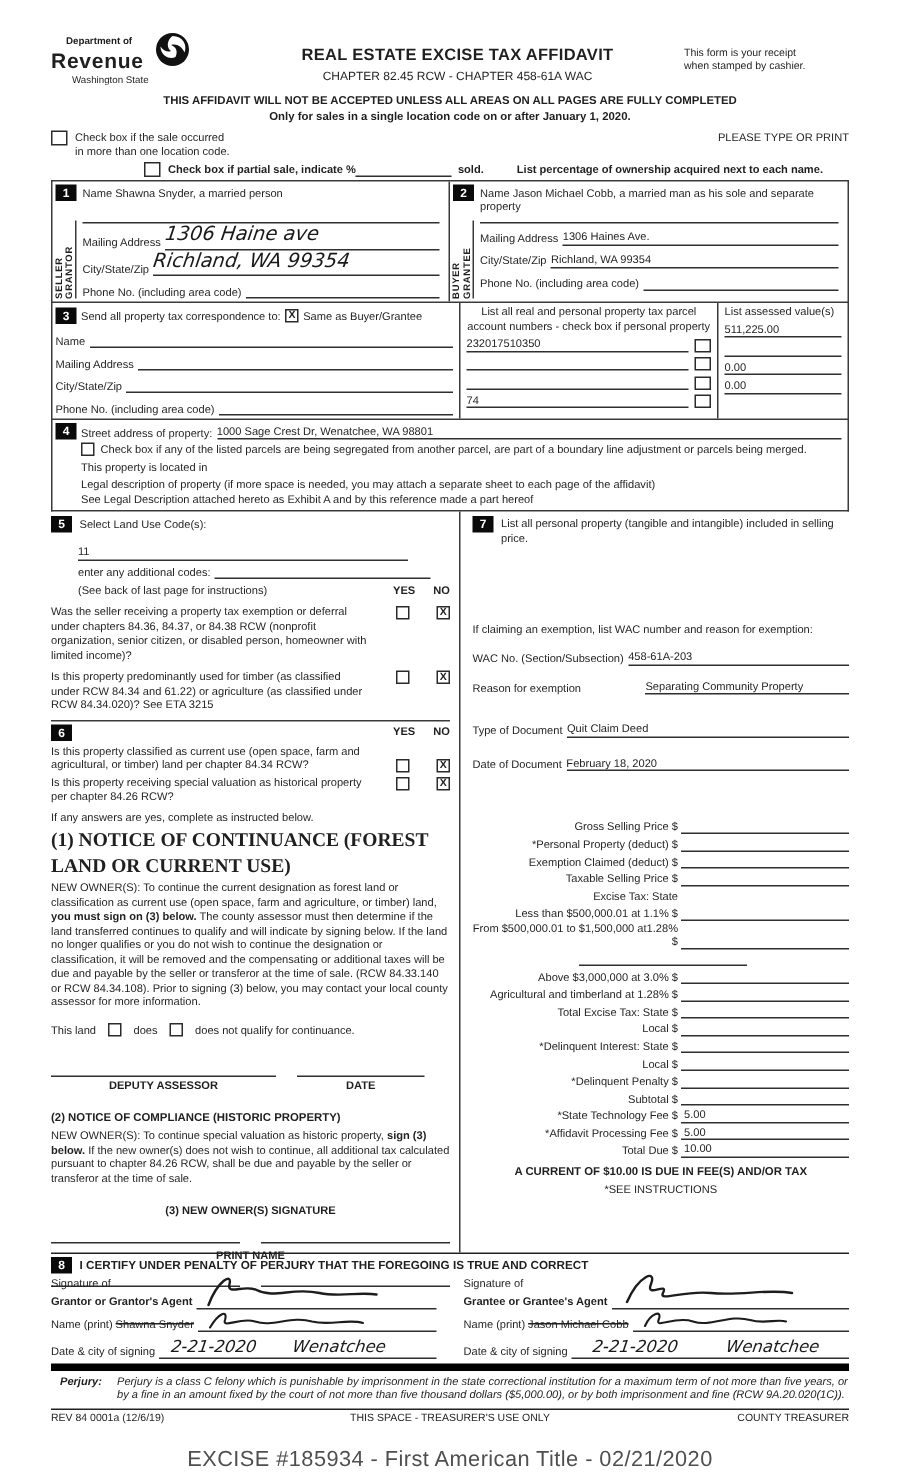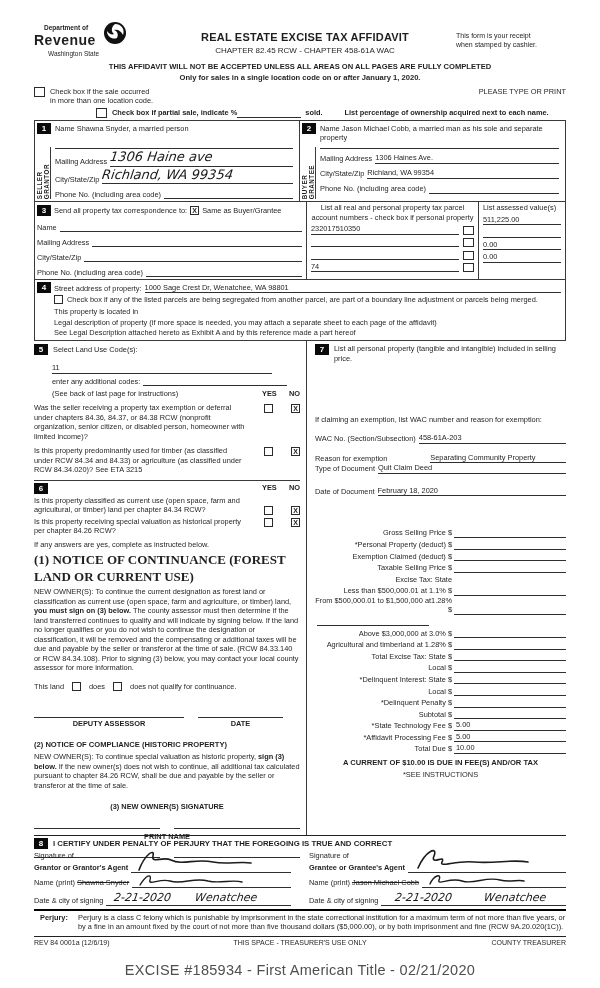--- a/index.html
+++ b/index.html
@@ -68,34 +68,34 @@
   .colL { width:273px; border-right:1px solid #3a3a3a; padding:3px 6px 0 0; }
   .colR { flex:1; padding:3px 0 0 8px; }
   .q { display:flex; align-items:flex-start; margin-top:5px;gap:12px;}
   .qt { flex:1; padding-right:5px; }
   .qb { width:36px; display:flex; justify-content:space-between; padding-top:1px; }
   .yn { display:flex; justify-content:space-between; width:38px; font-weight:bold; }
   .sec6hdr { display:flex; justify-content:space-between; align-items:flex-start;
              border-top:1px solid #3a3a3a; padding-top:2px; margin-top:5px; }
   .sigpair { display:flex; gap:14px; margin-top:3px; }
   .sigpair .sp { border-top:1px solid #2f2f2f; text-align:center; font-weight:bold; padding-top:1px;}
-  .finrow { display:flex; align-items:flex-end; min-height:11.6px; }
+  .finrow { display:flex; align-items:flex-end; min-height:11.6px;justify-content:center; }
   .finrow .flab { flex:1; text-align:right; }
   .finrow .fline { width:112px; border-bottom:1px solid #2f2f2f; margin-left:2px; min-height:9px; padding-left:2px;}
   .finrow .fline.noline { border-bottom:none; }
   
   .s8 { border-top:1.5px solid #222; padding-top:2px; }
   .s8hdr { display:flex; align-items:center; gap:5px; }
   .s8cols { display:flex; gap:18px; }
   .s8col { width:50%; position:relative; }
   .sigrow { display:flex; align-items:flex-end; position:relative; min-height:12px;}
   .sigrow .line { flex:1; border-bottom:1px solid #2f2f2f; margin-left:3px; min-height:9px; position:relative;}
   .sigsvg { position:absolute; bottom:-2px; left:4px; overflow:visible; }
   .strike { text-decoration:line-through; }
-  .perjury { border-top:2px solid #000000; margin-top:3px; padding:2px 0 2px 44px; position:relative; }
+  .perjury { border-top:5px solid #000000; margin-top:3px; padding:2px 0 2px 44px; position:relative;font-style:italic; }
   .perjury .plab { position:absolute; left:6px; top:2px; font-weight:bold; }
   .ftr { border-top:1.5px solid #222; display:flex; margin-top:2px; padding-top:2px; font-size:7px;}
   .ftr > div { flex:1; }
   .stamp { text-align:center; margin-top:14px; font-size:14.5px; color:#4f4f4f; letter-spacing:0.3px; }
 </style>
 </head>
 <body>
 
 <div id="page">
 
@@ -278,21 +278,21 @@
         </span>
       </div>
       <div class="q">
         <span class="qt">Was the seller receiving a property tax exemption or deferral under chapters 84.36, 84.37, or 84.38 RCW (nonprofit organization, senior citizen, or disabled person, homeowner with limited income)?</span>
         <span class="qb">
           <span class="cb"></span>
           <span class="cb">X</span>
         </span>
       </div>
       <div class="q">
-        <span class="qt">Is this property predominantly used for timber (as classified under RCW 84.34 and 84.33) or agriculture (as classified under RCW 84.34.020)? See ETA 3215</span>
+        <span class="qt">Is this property predominantly used for timber (as classified under RCW 84.34 and 61.22) or agriculture (as classified under RCW 84.34.020)? See ETA 3215</span>
         <span class="qb">
           <span class="cb"></span>
           <span class="cb">X</span>
         </span>
       </div>
 
       <div class="sec6hdr">
         <span class="badge">6</span>
         <span class="yn">
           <span>YES</span>
@@ -348,21 +348,21 @@
       </div>
       <div style="margin-top:52px;">If claiming an exemption, list WAC number and reason for exemption:</div>
       <div class="fl" style="margin-top:9px;">
         <span>WAC No. (Section/Subsection)</span>
         <span class="line"><span>458-61A-203</span></span>
       </div>
       <div class="fl" style="margin-top:9px;gap:40px;">
         <span>Reason for exemption</span>
         <span class="line"><span>Separating Community Property</span></span>
       </div>
-      <div class="fl" style="">
+      <div class="fl" style="margin-top:18px;">
         <span>Type of Document</span>
         <span class="line"><span>Quit Claim Deed</span></span>
       </div>
       <div class="fl" style="margin-top:12px;">
         <span>Date of Document</span>
         <span class="line"><span>February 18, 2020</span></span>
       </div>
 
       <div style="margin-top:30px;">
         <div class="finrow">

